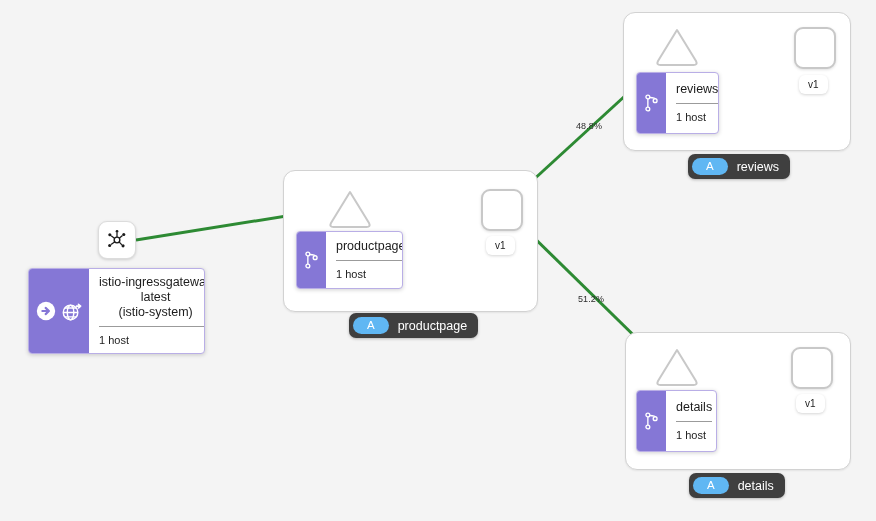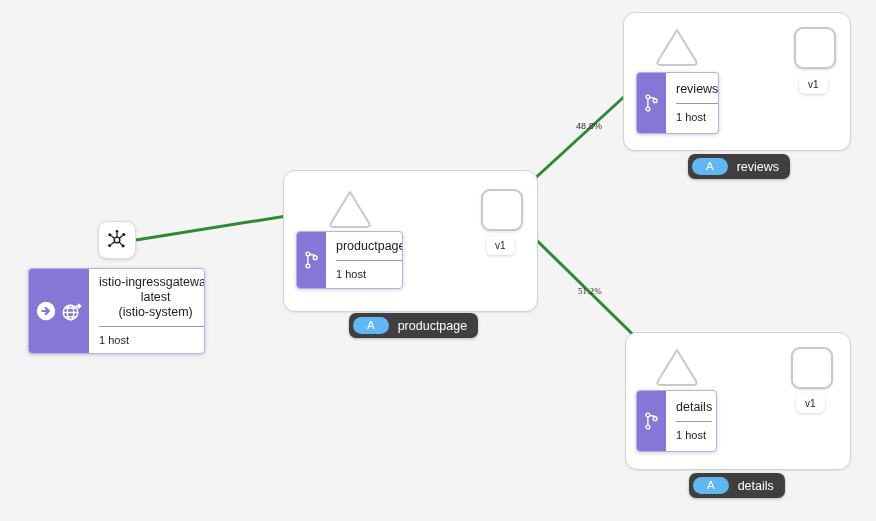--- a/index.html
+++ b/index.html
@@ -181,21 +181,21 @@
     <path d="M519,193 L662,62" fill="none" stroke="#2d8a33" stroke-width="3" marker-end="url(#arrowhead)"></path>
 
     <path d="M519,223 L661,362" fill="none" stroke="#2d8a33" stroke-width="3" marker-end="url(#arrowhead)"></path>
 
     <path d="M697,45 L786,45" fill="none" stroke="#2d8a33" stroke-width="3" marker-end="url(#arrowhead)"></path>
 
     <path d="M697,365 L783,365" fill="none" stroke="#2d8a33" stroke-width="3" marker-end="url(#arrowhead)"></path>
   </svg>
 
   <div class="edge-label" style="left:576px; top:121px;">48.8%</div>
-  <div class="edge-label" style="left:578px; top:286px;font-family:Liberation Serif, serif;">51.2%</div>
+  <div class="edge-label" style="left:578px; top:294px;">51.2%</div>
 
   <div class="mesh-chip" style="left:98px; top:221px;">
     <svg width="22" height="22" viewBox="0 0 24 24">
       <g fill="#1a1a1a">
         <circle cx="12" cy="12" r="3.1" fill="none" stroke="#1a1a1a" stroke-width="1.5"></circle>
         <circle cx="4.2" cy="6.2" r="1.7"></circle>
         <circle cx="19.4" cy="6.0" r="1.7"></circle>
         <circle cx="4.0" cy="18.0" r="1.7"></circle>
         <circle cx="18.6" cy="18.4" r="1.7"></circle>
         <circle cx="12" cy="2.6" r="1.5"></circle>

